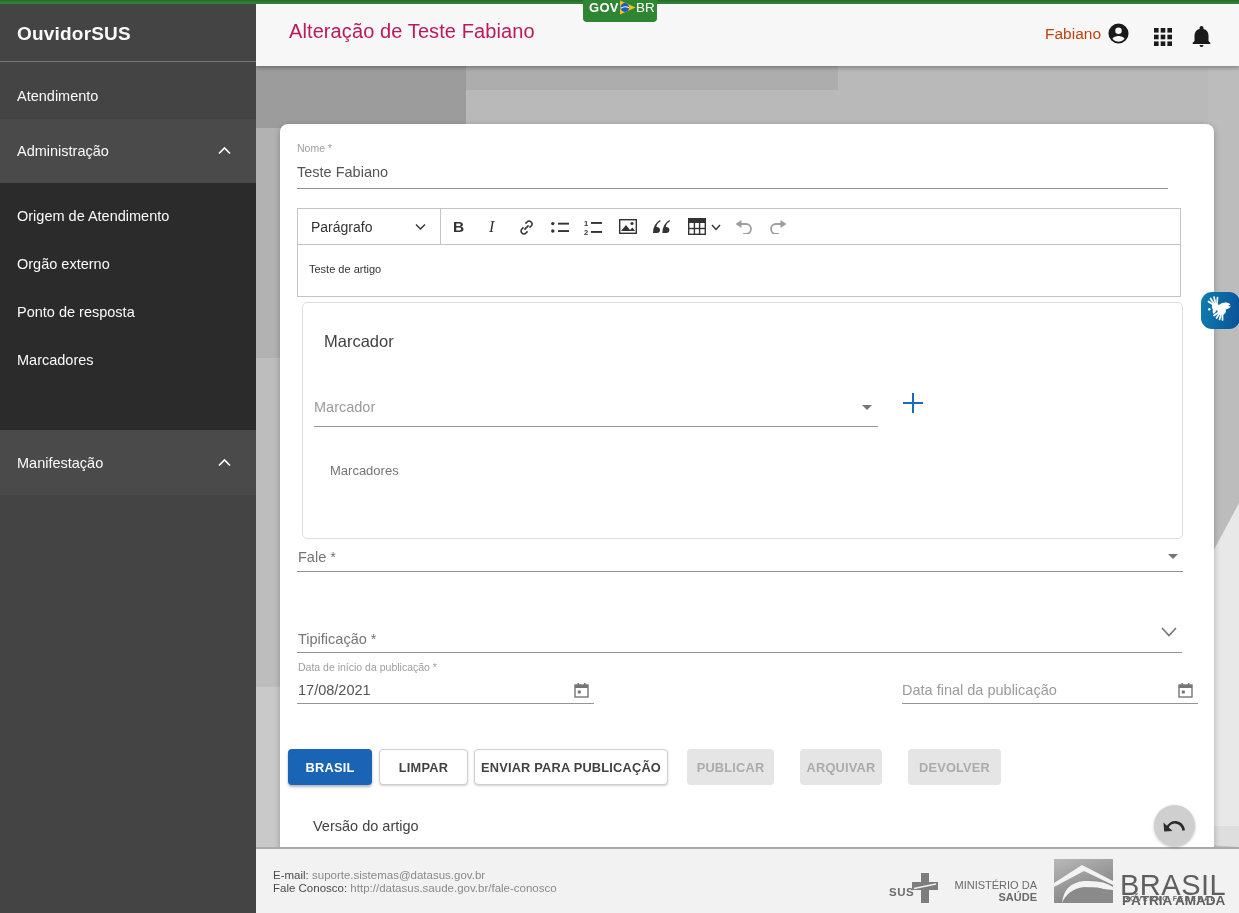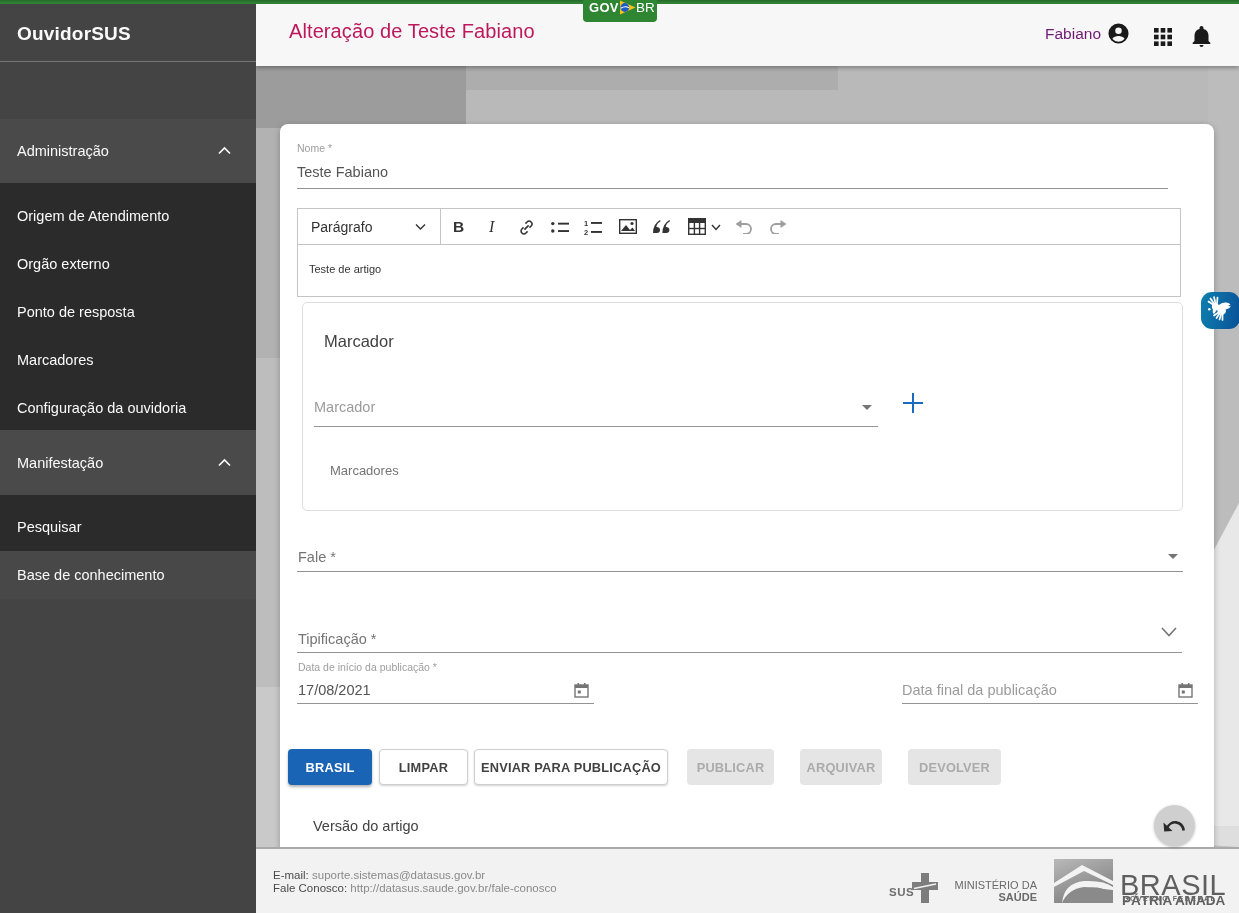--- a/index.html
+++ b/index.html
@@ -43,21 +43,21 @@
   .val { position:absolute; font-size:14.5px; color:#545454; }
   .ph { position:absolute; font-size:14.5px; color:#9b9b9b; }
   .uline { position:absolute; height:1px; background:#949494; }
 
   
   #tbar { position:absolute; left:17px; top:84px; width:884px; height:89px; border:1px solid #c4c4c4; }
   #tbar-row { position:absolute; left:0; top:0; width:882px; height:36px; border-bottom:1px solid #c4c4c4; }
   #tbar .ed-text { position:absolute; left:11px; top:54px; font-size:11px; color:#333; }
 
   
-  #fieldset { position:absolute; left:22px; top:178px; width:881px; height:209px;
+  #fieldset { position:absolute; left:22px; top:178px; width:881px; height:237px;
               border:1px solid #dedede; border-radius:5px; }
 
   
   .btn { position:absolute; top:625px; height:36px; border-radius:4px; font-size:12.8px; font-weight:bold;
          letter-spacing:0.2px; display:flex; align-items:center; justify-content:center;
          font-family:"Liberation Sans",sans-serif; }
   .btn-blue { background:#1a64b5; color:#fff; box-shadow:0 2px 3px rgba(0,0,0,0.3); }
   .btn-white { background:#fff; color:#424242; border:1px solid #cfcfcf; box-shadow:0 1px 2px rgba(0,0,0,0.18); }
   .btn-dis { background:#e5e5e5; color:#ababab; }
 
@@ -90,64 +90,56 @@
   <div style="position:absolute; left:952px; top:514px; width:31px; height:267px; background:#e8e8e8;"></div>
   <div style="position:absolute; left:26px; top:760px; width:957px; height:21px; background:#c2c2c2;"></div>
   <div style="position:absolute; left:660px; top:760px; width:323px; height:21px; background:linear-gradient(to top right,#c2c2c2 49%,#dedede 51%);"></div>
 </div>
 
 <div id="topline" class="abs"></div>
 
 <div id="sidebar" class="abs">
   <div id="sb-head">
       <span>OuvidorSUS</span>
+    </div>
+  <div class="mitem" style="top:72px;">
+      <span>Atendimento</span>
     </div>
   <div class="mitem" style="top:119px; background:#4a4a4a; height:64px;">
       <span>Administração</span>
     <svg class="chev-up" style="top:27px;" width="13" height="9" viewBox="0 0 13 9">
         <path d="M1 7.5 L6.5 2 L12 7.5" fill="none" stroke="#fafafa" stroke-width="1.7"></path>
       </svg>
   </div>
   <div id="sb-sub1">
     <div class="mitem" style="top:57px;">
         <span>Orgão externo</span>
       </div>
     <div class="mitem" style="top:9px;">
         <span>Origem de Atendimento</span>
       </div>
     <div class="mitem" style="top:105px;">
         <span>Ponto de resposta</span>
       </div>
     <div class="mitem" style="top:153px;">
         <span>Marcadores</span>
       </div>
-    <div class="mitem" style="top:201px;">
-        <span>Configuração da ouvidoria</span>
-      </div>
   </div>
   <div class="mitem" style="top:430px; background:#4a4a4a; height:65px;">
       <span>Manifestação</span>
     <svg class="chev-up" style="top:28px;" width="13" height="9" viewBox="0 0 13 9">
         <path d="M1 7.5 L6.5 2 L12 7.5" fill="none" stroke="#fafafa" stroke-width="1.7"></path>
       </svg>
   </div>
-  <div id="sb-sub2">
-    <div class="mitem" style="top:8px;">
-        <span>Pesquisar</span>
-      </div>
-    <div class="mitem" style="top:56px; background:#484848;">
-        <span>Base de conhecimento</span>
-      </div>
-  </div>
 </div>
 
 <div id="header" class="abs">
   <div id="pagetitle">Alteração de Teste Fabiano</div>
   <div id="hdr-right">
-    <span style="position:absolute; right:138px; top:21px; font-size:15.5px; color:#701a75;">Fabiano</span>
+    <span style="position:absolute; right:138px; top:21px; font-size:15.5px; color:#c2410c;">Fabiano</span>
 
     <svg style="position:absolute; right:109px; top:18px;" width="23" height="23" viewBox="0 0 24 24">
       <path fill="#1a1a1a" d="M12 1.5A10.5 10.5 0 1 0 12 22.5 10.5 10.5 0 0 0 12 1.5zm0 4.2a3.4 3.4 0 1 1 0 6.8 3.4 3.4 0 0 1 0-6.8zm0 14.9a8.2 8.2 0 0 1-6.2-2.9c0-2.1 4.1-3.2 6.2-3.2s6.2 1.1 6.2 3.2a8.2 8.2 0 0 1-6.2 2.9z"></path>
     </svg>
 
     <svg style="position:absolute; right:67px; top:24px;" width="18" height="18" viewBox="0 0 18 18">
       <g fill="#1a1a1a">
         <rect x="0" y="0" width="4.6" height="4.6"></rect>
           <rect x="6.7" y="0" width="4.6" height="4.6"></rect>
           <rect x="13.4" y="0" width="4.6" height="4.6"></rect>

